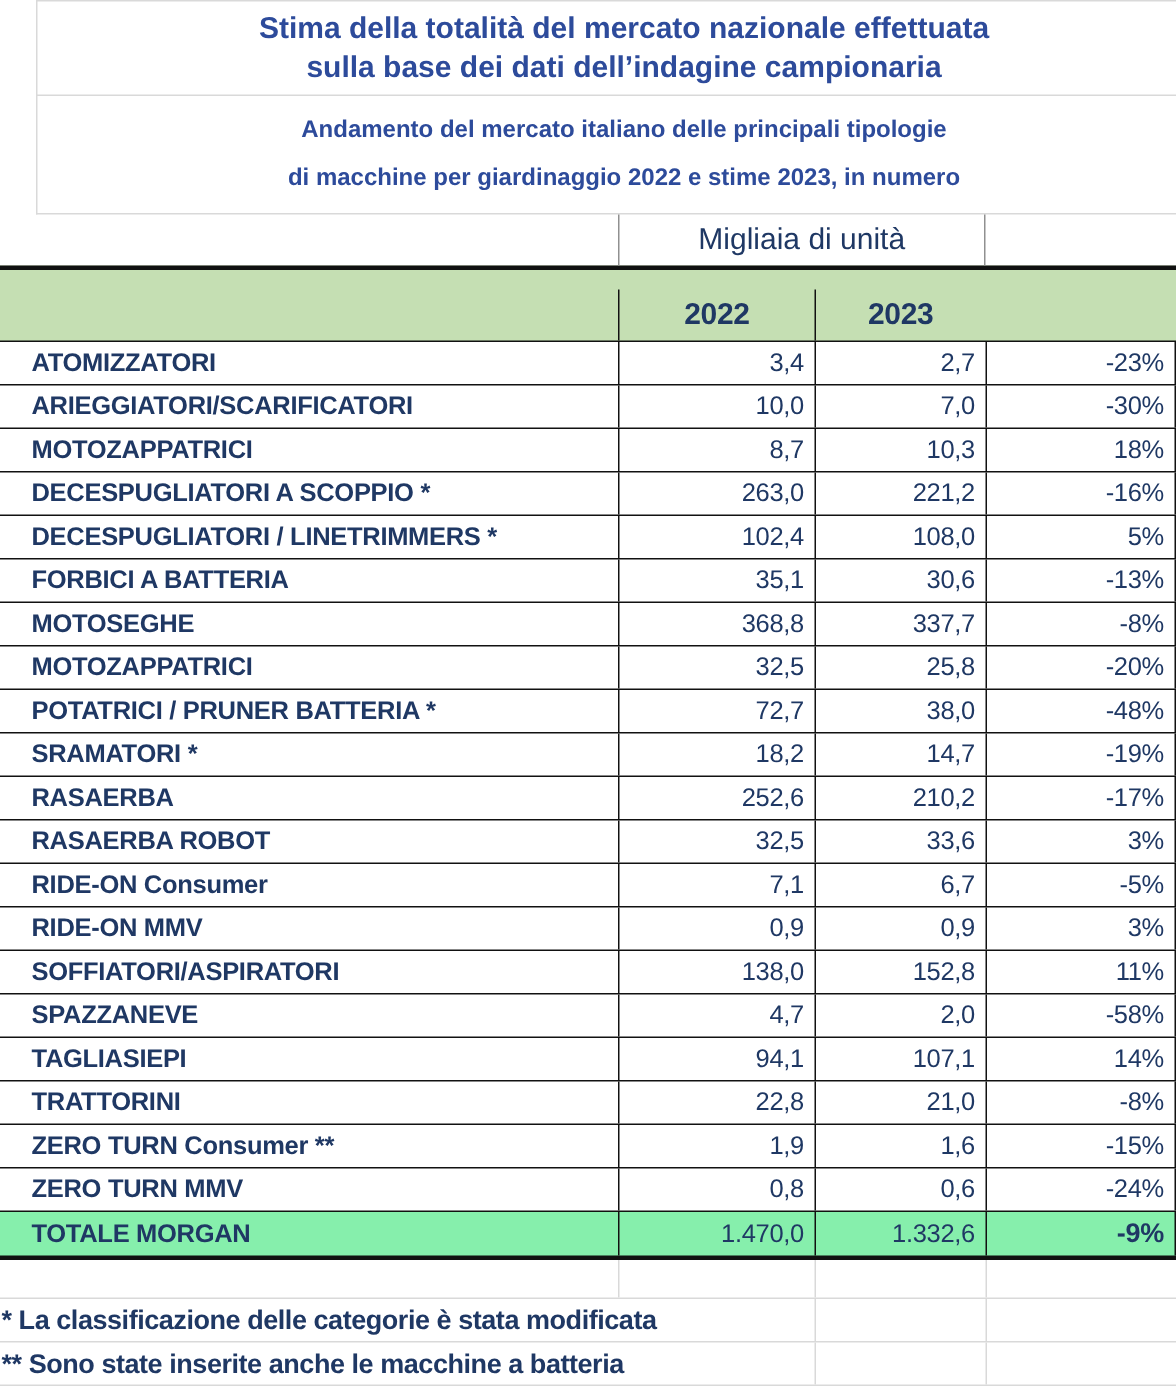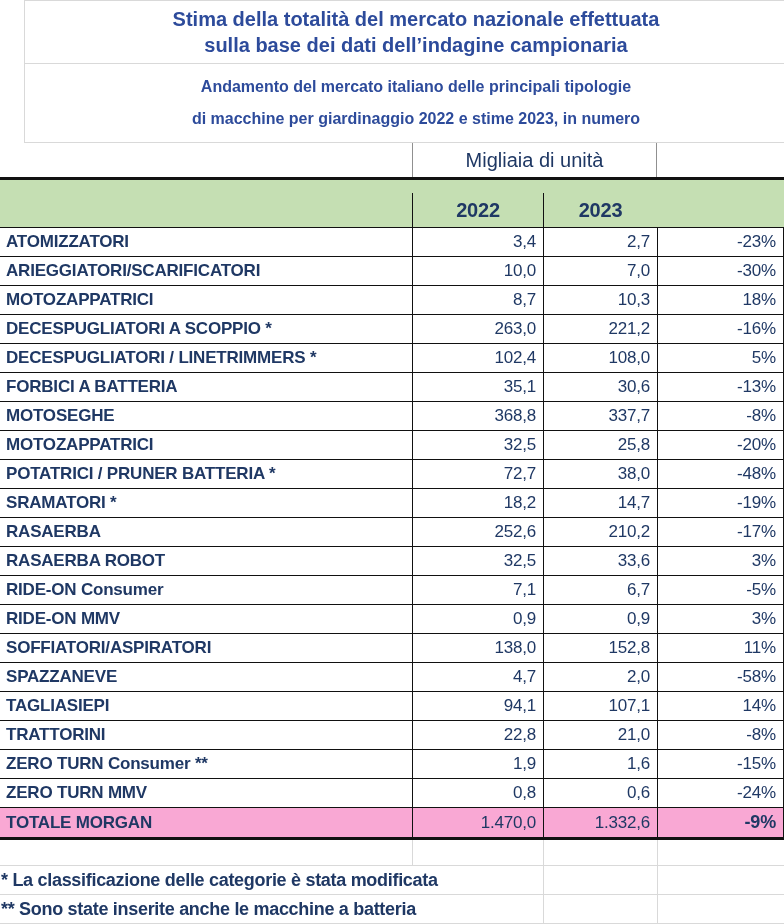--- a/index.html
+++ b/index.html
@@ -57,25 +57,25 @@
     align-items: center; justify-content: center;
     font-weight: bold; color: #1f3864; margin-top: 13px;
   }
   .gh-year { font-size: 20px; }
   .gh-var { font-size: 19px; line-height: 23px; }
   .vline { border-left: 1px solid #111; }
 
   .data-row { height: 29px; border-bottom: 1px solid #111; }
   .total-row {
     height: 32px;
-    background: #f9a8d4;
+    background: #86efac;
     border-bottom: 3px solid #111;
   }
   .cell { display: flex; align-items: center; font-size: 17px; overflow: hidden; }
-  .c-label { font-weight: bold; padding-left: 6px; white-space: nowrap; }
+  .c-label { font-weight: bold; padding-left: 21px; white-space: nowrap; }
   .c-num { justify-content: flex-end; padding-right: 7px; white-space: nowrap; }
   .c-var-total { font-weight: bold; font-size: 18px; }
   .edge-r { border-right: 1px solid #111; }
 
   
   .empty-row {
     width: 784px; height: 26px;
     display: grid;
     grid-template-columns: 412px 131px 114px 127px;
     border-bottom: 1px solid #d9d9d9;

